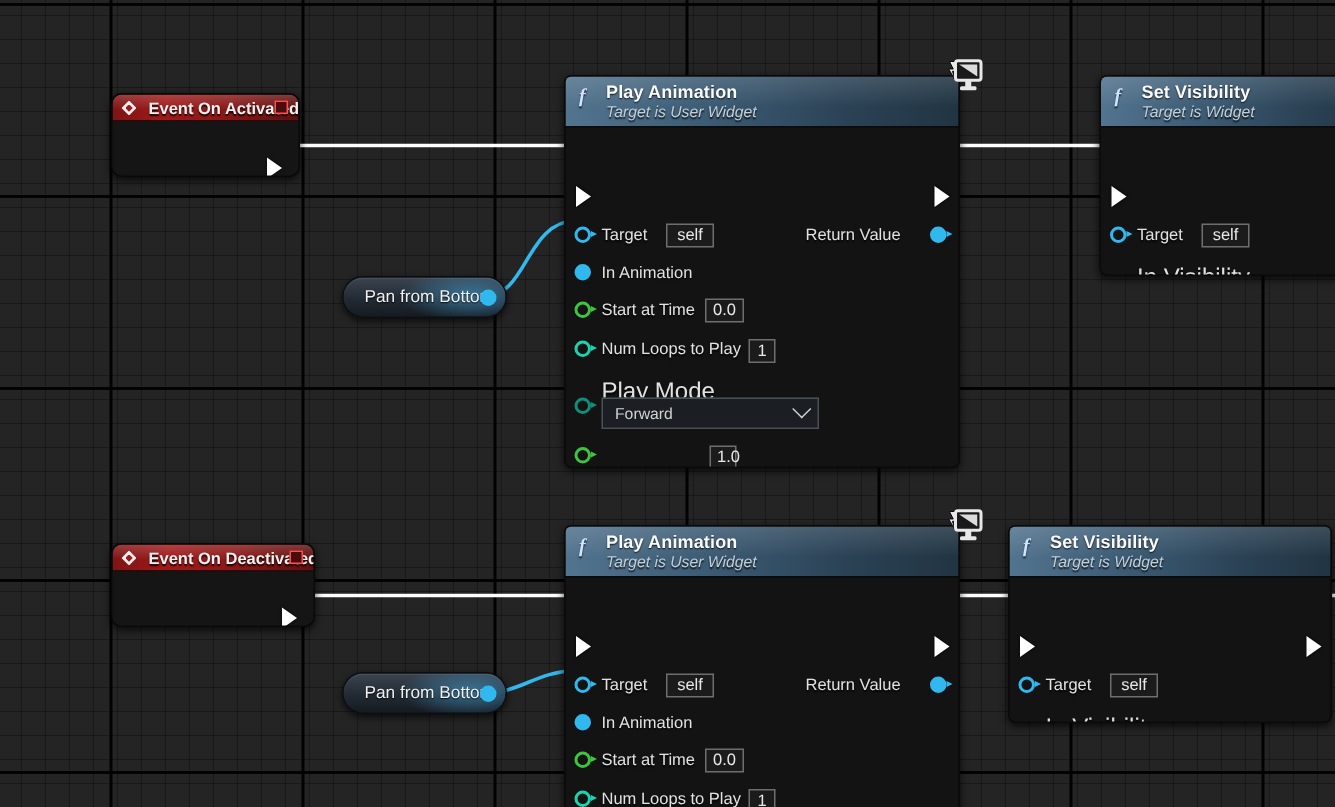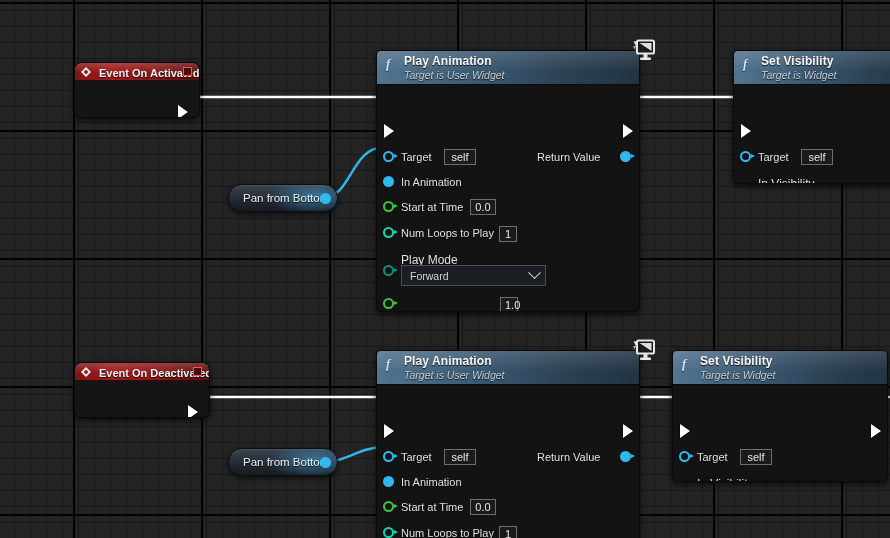--- a/index.html
+++ b/index.html
@@ -159,21 +159,21 @@
     display:flex; align-items:center; justify-content:space-between;
     padding:0 6px 0 8px;
   }
   .combo span.txt { font-size:10.5px; color:#d3d3d3; white-space:nowrap; }
   .combo span.chev {
     width:9px; height:9px; margin-left:6px; flex:0 0 auto;
     border-right:1.6px solid #cfcfcf; border-bottom:1.6px solid #cfcfcf;
     transform:rotate(45deg) translate(-2px,-2px);
   }
   .grp-label {
-    position:absolute; font-size:12px; color:#e2e2e2; white-space:nowrap;
+    position:absolute; font-size:16px; color:#e2e2e2; white-space:nowrap;
     text-shadow:0 1px 1px rgba(0,0,0,.8);
   }
 
   
   .rep-icon { position:absolute; z-index:4; width:30px; height:27px; }
 </style>
 </head>
 <body>
 
 <div id="graph">
@@ -289,21 +289,21 @@
       <span class="grp-label" style="left:24px; top:168px;">Play Mode</span>
       <div class="combo" style="left:24px; top:180px; width:145px;">
         <span class="txt">Forward</span>
         <span class="chev"></span>
       </div>
 
       <span class="dpin" style="color:#3ec43e; left:6px; top:213px;">
           <i></i>
           <b></b>
         </span>
-      <span class="valbox" style="left:123px; top:212px; width:14px;">1.0</span>
+      <span class="valbox" style="left:96px; top:212px; width:14px;">1.0</span>
 
     </div>
   </div>
 
   <div class="node fn-node" style="left:733px; top:50px; width:190px; height:134px;">
     <div class="fn-head">
       <span class="fico">f</span>
       <div class="fn-title">Set Visibility</div>
       <div class="fn-sub">Target is Widget</div>
     </div>

